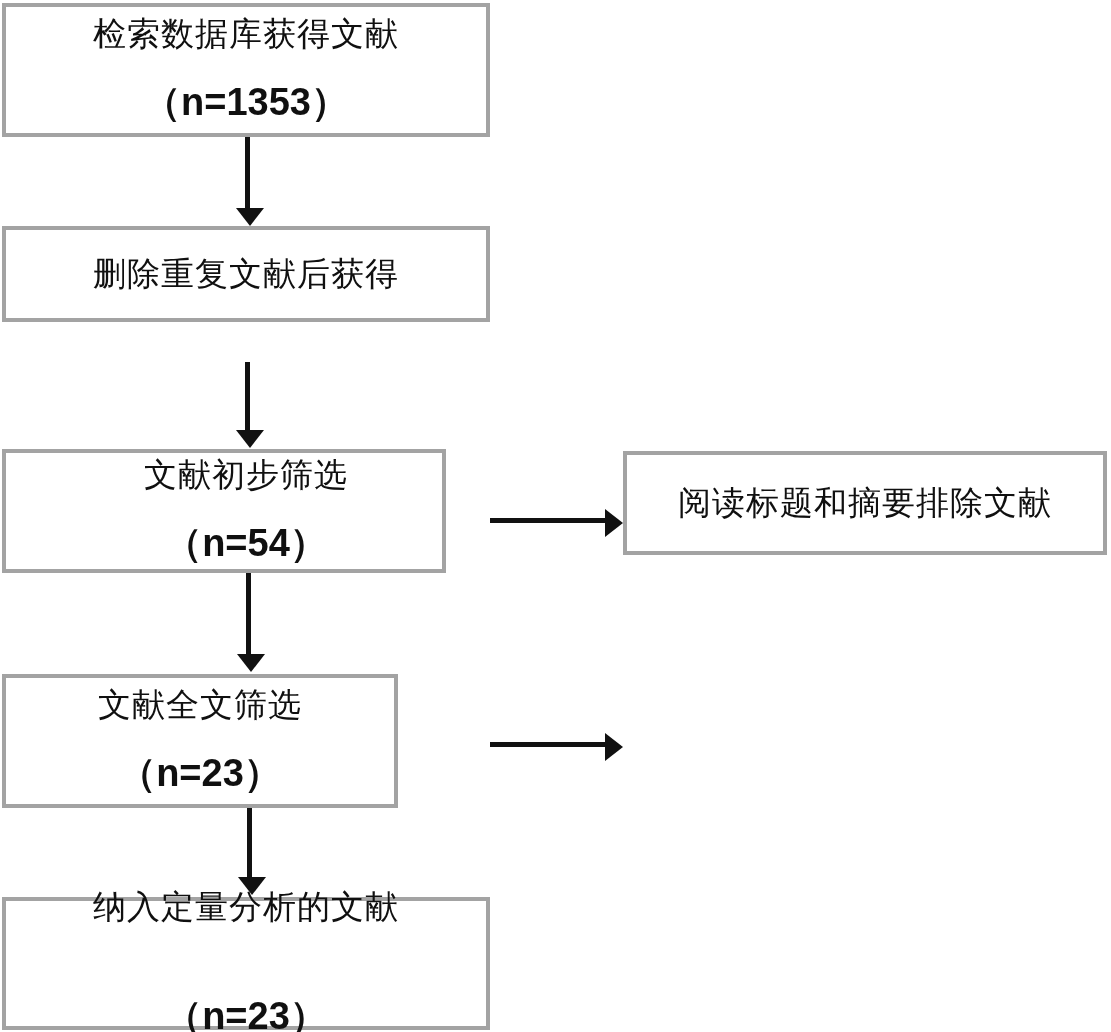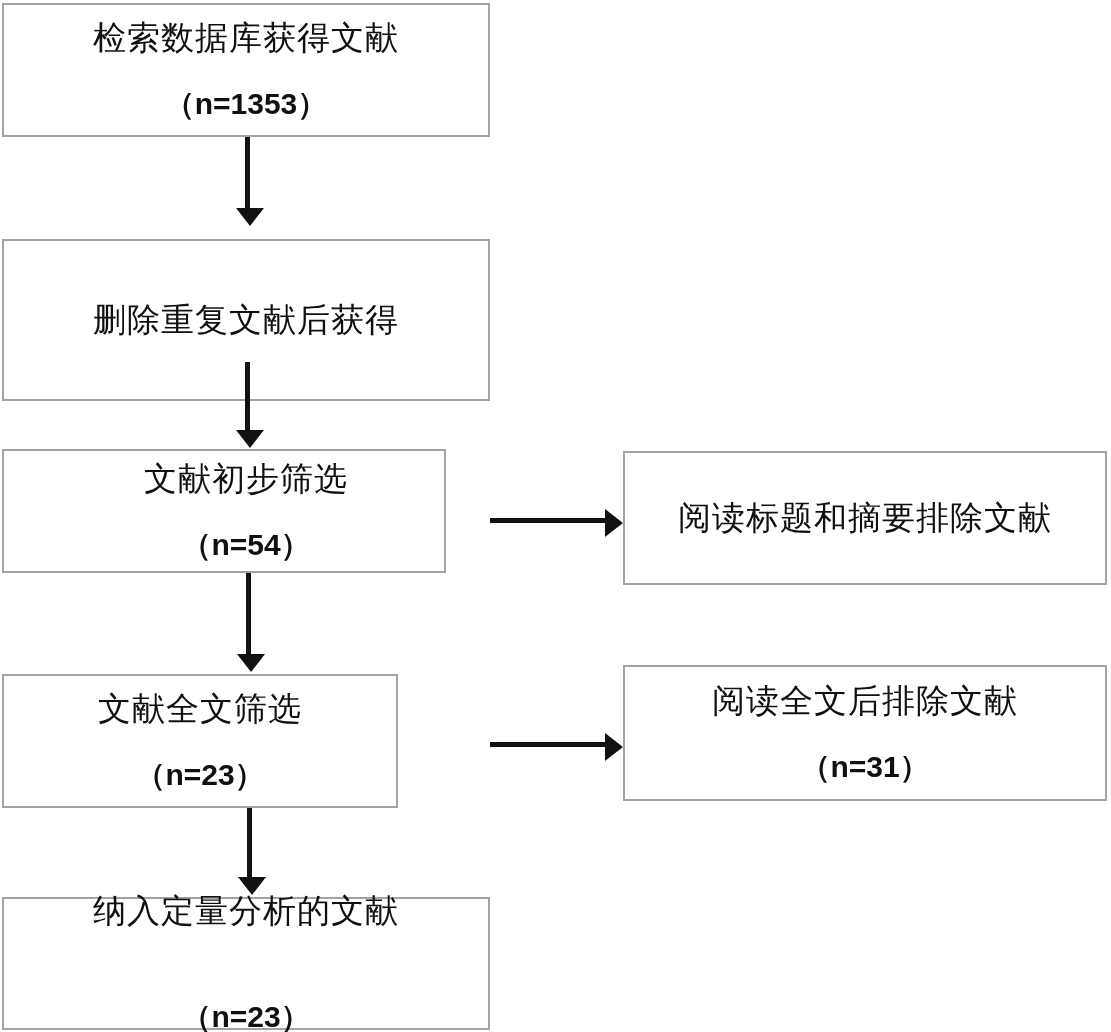--- a/index.html
+++ b/index.html
@@ -14,52 +14,52 @@
   #flow-root {
     position: relative;
     width: 1111px;
     height: 1032px;
     background: #ffffff;
     overflow: hidden;
   }
   .node {
     position: absolute;
     box-sizing: border-box;
-    border: 2px solid #a3a3a3;
+    border: 4px solid #a3a3a3;
     background: #ffffff;
     display: flex;
     flex-direction: column;
     align-items: center;
     justify-content: center;
     text-align: center;
     line-height: 1.05;
   }
   .node-title {
     font-family: "Liberation Serif", "DejaVu Serif", serif;
     font-size: 33px;
     color: #101010;
     letter-spacing: 1px;
     white-space: nowrap;
   }
   .node-count {
     font-family: "Liberation Sans", "DejaVu Sans", sans-serif;
     font-weight: bold;
-    font-size: 30px;
+    font-size: 38px;
     color: #101010;
     margin-top: 32px;
     white-space: nowrap;
   }
   
   #node-records-identified { left: 2px;  top: 3px;   width: 488px; height: 134px; }
-  #node-after-duplicates   { left: 2px;  top: 239px; width: 488px; height: 162px; }
+  #node-after-duplicates   { left: 2px;  top: 226px; width: 488px; height: 96px; }
   #node-initial-screen     { left: 2px;  top: 449px; width: 444px; height: 124px; padding-left: 44px; }
   #node-fulltext-screen    { left: 2px;  top: 674px; width: 396px; height: 134px; }
   #node-included           { left: 2px;  top: 897px; width: 488px; height: 133px; gap: 40px; }
   
-  #node-excluded-title-abstract { left: 623px; top: 451px; width: 484px; height: 134px; }
+  #node-excluded-title-abstract { left: 623px; top: 451px; width: 484px; height: 104px; }
   #node-excluded-fulltext       { left: 623px; top: 665px; width: 484px; height: 136px; }
 
   
   .v-arrow {
     position: absolute;
     width: 0;
     border-left: 5px solid #111111;
   }
   .v-arrow::after {
     content: "";
@@ -126,24 +126,20 @@
 
   <div class="v-arrow" id="arrow-3"></div>
 
   <div class="node" id="node-fulltext-screen">
     <div class="node-title">文献全文筛选</div>
     <div class="node-count">（n=23）</div>
   </div>
 
   <div class="h-arrow" id="arrow-side-2"></div>
 
-  <div class="node" id="node-excluded-fulltext">
-    <div class="node-title">阅读全文后排除文献</div>
-    <div class="node-count">（n=31）</div>
-  </div>
 
   <div class="v-arrow" id="arrow-4"></div>
 
   <div class="node" id="node-included">
     <div class="node-title">纳入定量分析的文献</div>
     <div class="node-count">（n=23）</div>
   </div>
 
 </div>
 

